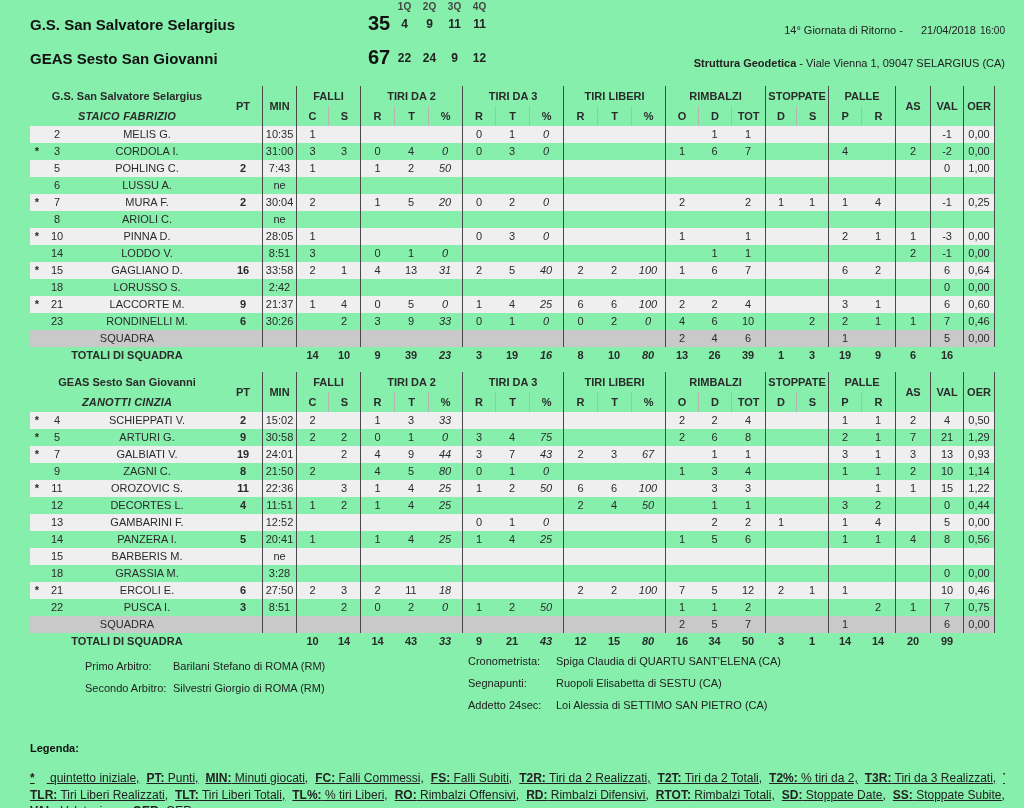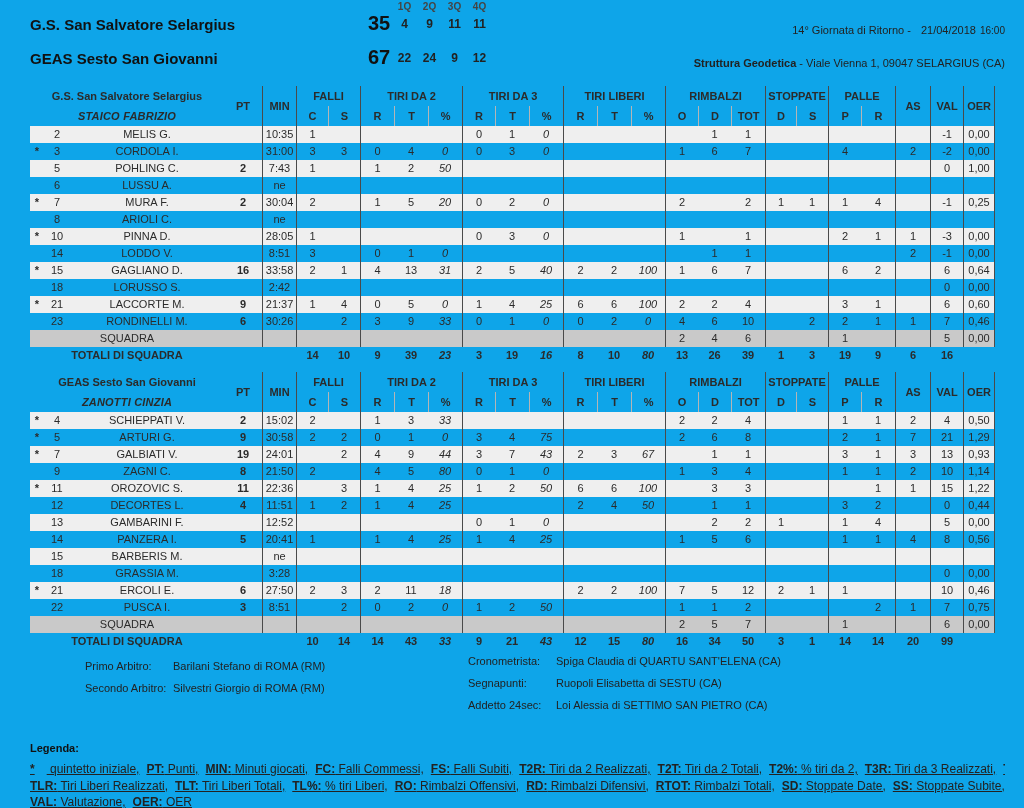--- a/index.html
+++ b/index.html
@@ -1,32 +1,32 @@
 <!DOCTYPE html>
 <html><head>
 <meta charset="utf-8">
 <style>
   html,body{margin:0;padding:0;background:#fff;}
-  .page{position:relative;width:1024px;height:808px;background:#0ea5e9;
+  .page{position:relative;width:1024px;height:808px;background:#86efac;
         font-family:"Liberation Sans",sans-serif;color:#222;overflow:hidden;}
 
   
   .qlabels{position:absolute;left:392px;top:1px;display:flex;font-size:10px;font-weight:bold;color:#444;}
   .qlabels span{width:25px;text-align:center;}
   .tname{position:absolute;left:30px;font-size:15px;font-weight:bold;color:#111;}
   .tname-a{top:16px}.tname-b{top:50px}
   .score{position:absolute;left:361px;width:36px;text-align:center;font-size:20px;font-weight:bold;color:#111;}
   .score-a{top:12px}.score-b{top:46px}
   .quarters{position:absolute;left:392px;display:flex;font-size:12px;font-weight:bold;color:#222;}
   .quarters span{width:25px;text-align:center;}
   .quarters-a{top:17px}.quarters-b{top:51px}
   .info{position:absolute;right:19px;font-size:11px;color:#222;text-align:right;}
   .info-a{top:24px}.info-b{top:57px}
   .info .time{font-size:10px;margin-left:4px}
-  .info .date{margin-left:10px}
+  .info .date{margin-left:18px}
   .info b{margin-right:3px}
 
   
   .tbl{position:absolute;left:30px;width:965px;border-collapse:separate;border-spacing:0;table-layout:fixed;}
   .tbl-a{top:86px}.tbl-b{top:372px}
   .tbl th{font-weight:bold;height:20px;line-height:20px;text-align:center;padding:0;font-size:11px;color:#2b2b2b;overflow:hidden;white-space:nowrap;}
   .tname-h{text-align:left;font-weight:normal;font-size:11.5px;padding-left:2px;}
   .coach-h{text-align:left;font-weight:normal;font-size:9px;padding-left:2px;letter-spacing:.2px;font-style:italic;}
   .pt-h{text-align:right;padding-right:8px;}
   .tbl td{height:17px;line-height:17px;text-align:center;padding:0;font-size:11px;color:#2b2b2b;overflow:hidden;white-space:nowrap;}
@@ -49,21 +49,21 @@
 
   
   .officials{position:absolute;}
   .off-left{left:85px;top:655px;}
   .off-right{left:468px;top:650px;}
   .off-line{font-size:11px;line-height:22px;color:#222;white-space:nowrap;}
   .off-label{display:inline-block;min-width:88px;}
 
   
   .legend{position:absolute;left:30px;top:742px;width:975px;}
-  .legend-title{font-weight:bold;font-size:11px;margin-bottom:7px;color:#111;}
+  .legend-title{font-weight:bold;font-size:11px;margin-bottom:16px;color:#111;}
   .legend-line{font-size:12px;line-height:16.5px;color:#222;white-space:nowrap;overflow:hidden;text-decoration:underline;}
   .li{margin-right:7px;}
 </style>
 </head>
 <body>
 
 <div class="page">
 
   <div class="qlabels">
     <span>1Q</span>

